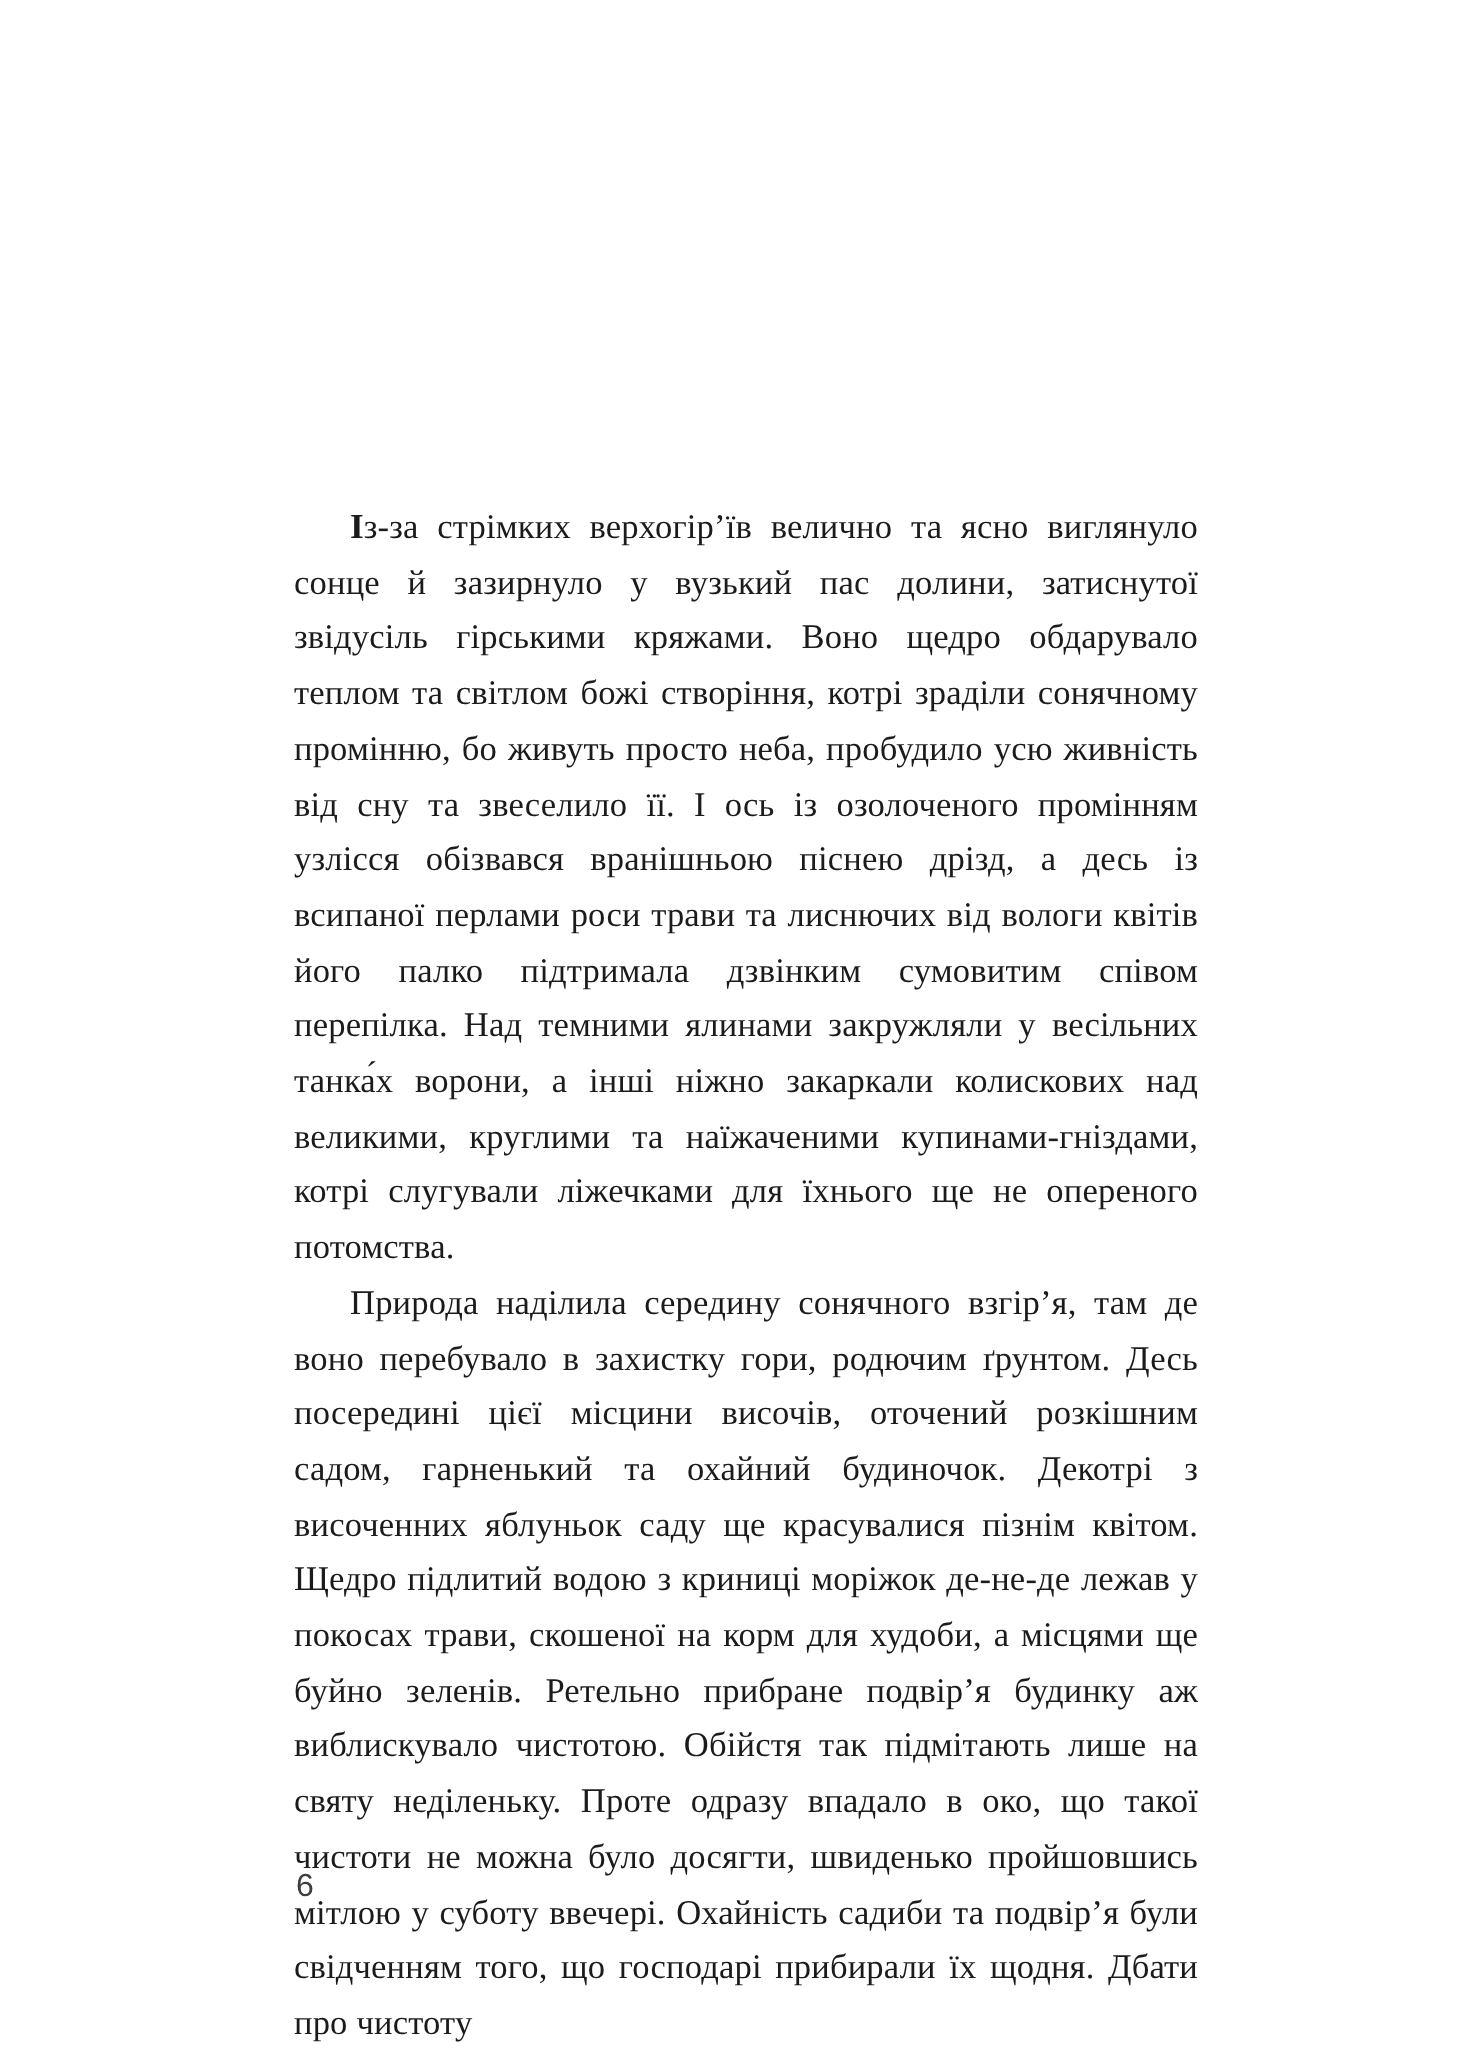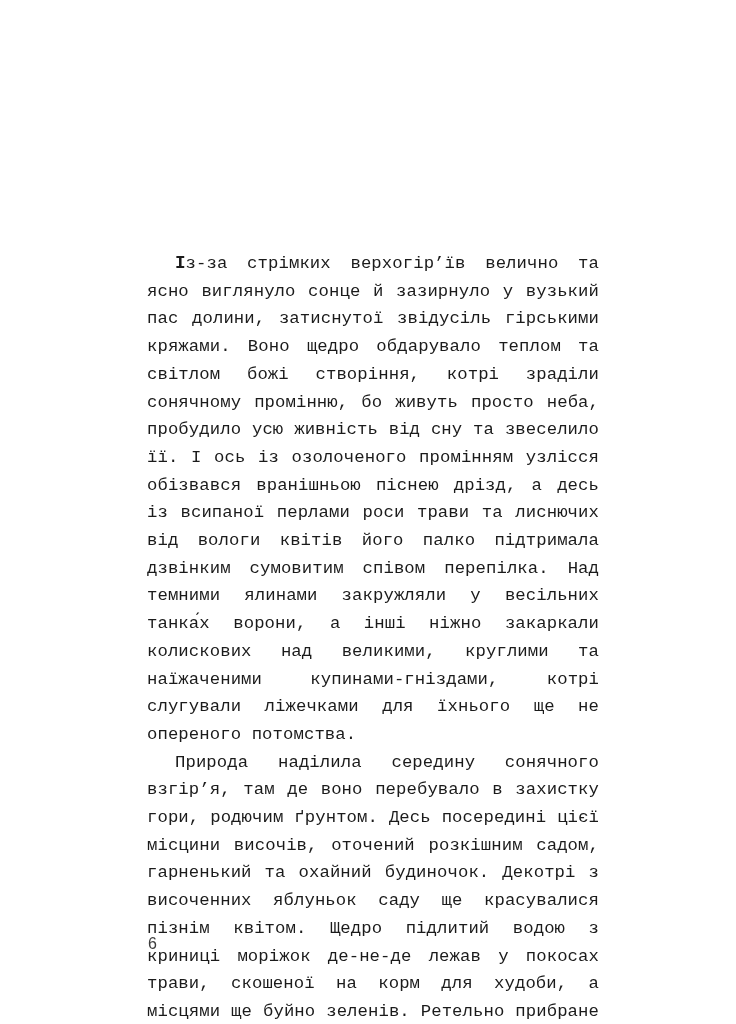--- a/index.html
+++ b/index.html
@@ -44,21 +44,20 @@
     letter-spacing: 0.005em;
     word-spacing: 0.005em;
   }
 
   .para + .para {
     margin-top: 0;
   }
 
   .para.indent {
     text-indent: 28px;
-    font-family: Liberation Mono, monospace;
   }
 
   
   .initial-cap {
     font-weight: 700;
     font-size: 17.6px;
     letter-spacing: 0;
   }
 
   

